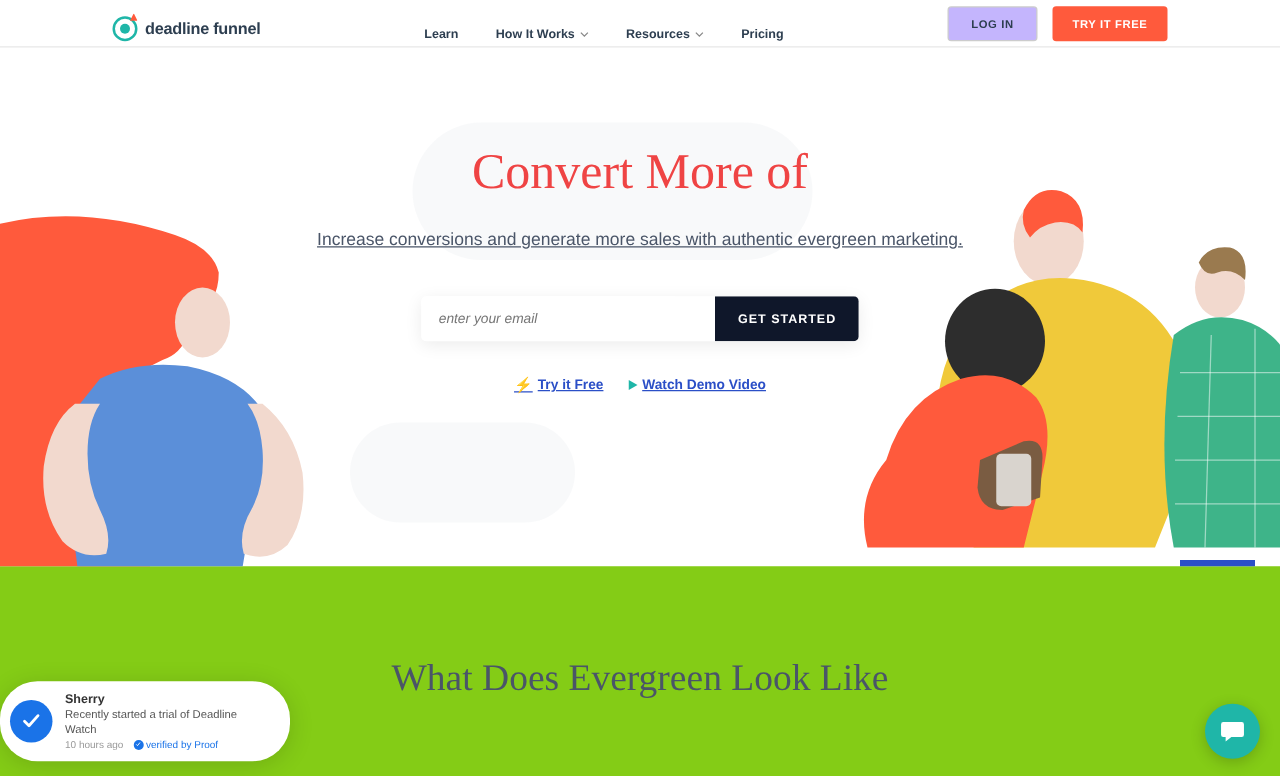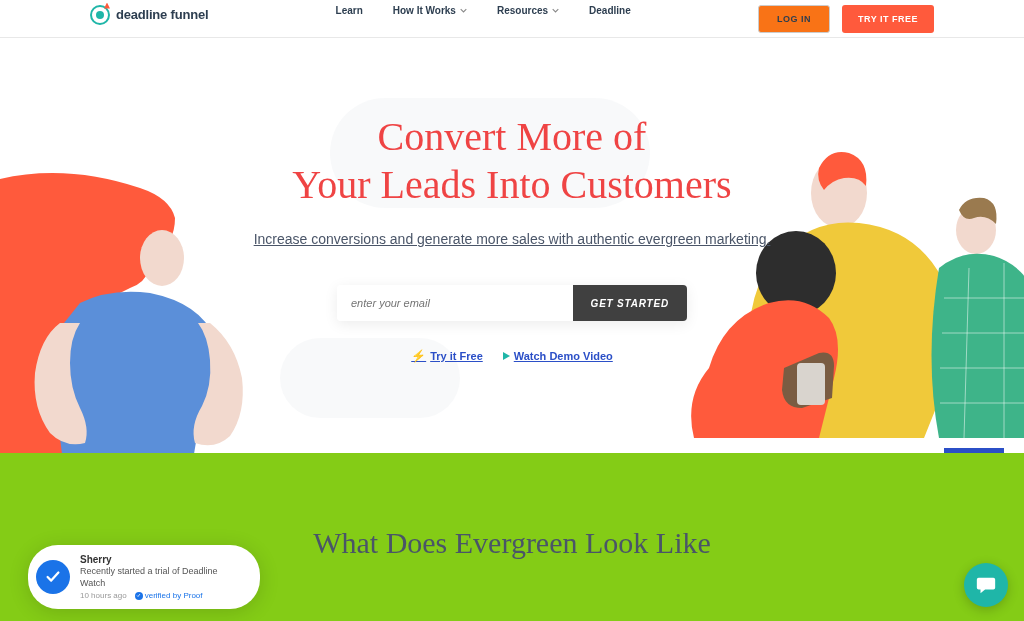--- a/index.html
+++ b/index.html
@@ -1,63 +1,63 @@
 <!DOCTYPE html>
 <html><head>
 <meta charset="utf-8">
 <style>
 * { margin: 0; padding: 0; box-sizing: border-box; }
 body { font-family: -apple-system, BlinkMacSystemFont, 'Segoe UI', Arial, sans-serif; width: 1024px; height: 621px; overflow: hidden; background: #fff; position: relative; }
 
 
 .header { height: 38px; display: flex; align-items: center; justify-content: center; border-bottom: 1px solid #e8e8e8; background: #fff; position: relative; z-index: 10; }
-.header-inner { width: 100%; max-width: 860px; display: flex; align-items: flex-start; justify-content: space-between; padding: 0 8px; }
+.header-inner { width: 100%; max-width: 860px; display: flex; align-items: flex-end; justify-content: space-between; padding: 0 8px; }
 .logo { display: flex; align-items: center; gap: 6px; }
 .logo-icon { width: 20px; height: 20px; border-radius: 50%; border: 2px solid #1fb6a8; position: relative; display: flex; align-items: center; justify-content: center; }
 .logo-icon::before { content: ''; width: 8px; height: 8px; border-radius: 50%; background: #1fb6a8; }
 .logo-icon::after { content: ''; position: absolute; top: -4px; right: -2px; width: 6px; height: 6px; background: #ff5a3c; clip-path: polygon(50% 0, 100% 100%, 0 100%); }
 .logo-text { font-size: 13px; font-weight: 700; color: #2d3e50; letter-spacing: -0.2px; }
 .nav { display: flex; align-items: center; gap: 30px; }
 .nav-item { font-size: 10px; font-weight: 600; color: #2d3e50; cursor: pointer; display: flex; align-items: center; gap: 4px; }
 .chev { width: 7px; height: 7px; display: inline-block; }
 .chev svg { display: block; }
 .header-actions { display: flex; align-items: center; gap: 12px; }
-.btn-login { font-size: 9px; font-weight: 700; color: #2d3e50; border: 1px solid #ccc; background: #f97316; padding: 8px 18px; border-radius: 3px; letter-spacing: 0.5px; cursor: pointer; }
+.btn-login { font-size: 9px; font-weight: 700; color: #2d3e50; border: 1px solid #ccc; background: #c4b5fd; padding: 8px 18px; border-radius: 3px; letter-spacing: 0.5px; cursor: pointer; }
 .btn-cta { font-size: 9px; font-weight: 700; color: #fff; background: #ff5a3c; border: none; padding: 9px 16px; border-radius: 3px; letter-spacing: 0.5px; cursor: pointer; }
 
 
 .hero { position: relative; height: 415px; overflow: hidden; }
 .cloud { position: absolute; background: #f3f5f7; border-radius: 50%; opacity: 0.6; }
 .cloud1 { width: 320px; height: 110px; top: 60px; left: 330px; border-radius: 100px; }
 .cloud2 { width: 180px; height: 80px; top: 300px; left: 280px; border-radius: 80px; }
 
 .hero-content { position: relative; z-index: 2; text-align: center; padding-top: 75px; }
 .hero-title { font-family: Georgia, 'Times New Roman', serif; font-size: 40px; font-weight: 400; color: #ef4444; line-height: 1.2; margin-bottom: 22px; }
 .hero-sub { font-size: 14px; color: #4a5568; margin-bottom: 38px; text-decoration: underline; }
 
 .email-row { display: flex; justify-content: center; }
 .email-form { display: flex; width: 350px; box-shadow: 0 3px 14px rgba(0,0,0,0.08); border-radius: 4px; overflow: hidden; gap: 32px; }
 .email-input { flex: 1; border: none; padding: 12px 14px; font-size: 11px; font-style: italic; color: #888; outline: none; }
-.btn-get-started { border: none; background: #404040; color: #fff; font-size: 10px; font-weight: 700; letter-spacing: 0.8px; padding: 0 18px; cursor: pointer; font-style: italic; }
+.btn-get-started { border: none; background: #0f172a; color: #fff; font-size: 10px; font-weight: 700; letter-spacing: 0.8px; padding: 0 18px; cursor: pointer; }
 
 .hero-links { margin-top: 28px; display: flex; gap: 20px; justify-content: center; align-items: center; }
 .hero-link { font-size: 11px; font-weight: 700; color: #2b4fc7; text-decoration: underline; display: flex; align-items: center; gap: 4px; cursor: pointer; }
 .bolt { color: #ff5a3c; font-size: 12px; }
 .play { width: 0; height: 0; border-left: 7px solid #1fb6a8; border-top: 4px solid transparent; border-bottom: 4px solid transparent; }
 
 
 .illus-left { position: absolute; left: -10px; top: 100px; width: 270px; height: 340px; z-index: 1; }
 .illus-right { position: absolute; right: -30px; top: 100px; width: 370px; height: 360px; z-index: 1; }
 
 
 .section2 { background: #84cc16; height: 168px; padding-top: 70px; text-align: center; }
 .section2-title { font-family: Georgia, 'Times New Roman', serif; font-size: 30px; font-weight: 400; color: #4a5568; line-height: 1.35; }
 
 
-.proof { position: absolute; bottom: 12px; left: 28px; background: #fff; border-radius: 30px; box-shadow: 0 3px 20px rgba(0,0,0,0.15); padding: 8px 18px 8px 8px; display: flex; align-items: center; gap: 10px; z-index: 20; width: 232px; }
+.proof { position: absolute; bottom: 12px; left: 0; background: #fff; border-radius: 30px; box-shadow: 0 3px 20px rgba(0,0,0,0.15); padding: 8px 18px 8px 8px; display: flex; align-items: center; gap: 10px; z-index: 20; width: 232px; }
 .proof-icon { width: 34px; height: 34px; border-radius: 50%; background: #1a73e8; display: flex; align-items: center; justify-content: center; flex-shrink: 0; }
 .proof-body { font-size: 9px; line-height: 1.3; color: #555; }
 .proof-name { font-weight: 700; color: #333; font-size: 10px; }
 .proof-meta { font-size: 8px; color: #999; display: flex; align-items: center; gap: 8px; margin-top: 1px; }
 .proof-verified { color: #1a73e8; font-weight: 400; display: flex; align-items: center; gap: 2px; }
 .proof-check-sm { width: 8px; height: 8px; border-radius: 50%; background: #1a73e8; display: inline-flex; align-items: center; justify-content: center; }
 
 
 .chat { position: absolute; bottom: 14px; right: 16px; width: 44px; height: 44px; border-radius: 50%; background: #1fb6a8; display: flex; align-items: center; justify-content: center; cursor: pointer; z-index: 20; box-shadow: 0 3px 12px rgba(0,0,0,0.2); }
 </style>
@@ -84,21 +84,21 @@
       </div>
       <div class="nav-item">
         <span>Resources</span>
         <span class="chev">
             <svg viewBox="0 0 10 10">
               <path d="M1 3 L5 7 L9 3" stroke="#888" stroke-width="1.5" fill="none"></path>
             </svg>
           </span>
       </div>
       <div class="nav-item">
-        <span>Deadline</span>
+        <span>Pricing</span>
       </div>
     </div>
     <div class="header-actions">
       <button class="btn-login">LOG IN</button>
       <button class="btn-cta">TRY IT FREE</button>
     </div>
   </div>
 </div>
 
 <div class="hero">
@@ -129,21 +129,20 @@
     <line x1="256" y1="230" x2="364" y2="230" stroke="#fff" stroke-width="1" opacity="0.5"></line>
     <line x1="256" y1="265" x2="365" y2="265" stroke="#fff" stroke-width="1" opacity="0.5"></line>
     <line x1="285" y1="130" x2="280" y2="300" stroke="#fff" stroke-width="1" opacity="0.5"></line>
     <line x1="320" y1="125" x2="320" y2="300" stroke="#fff" stroke-width="1" opacity="0.5"></line>
     <rect x="260" y="310" width="60" height="50" fill="#2b4fc7"></rect>
   </svg>
 
   <div class="hero-content">
     <h1 class="hero-title">
       <span>Convert More of</span><br>
-      <span>Your Leads Into Customers</span>
     </h1>
     <p class="hero-sub">Increase conversions and generate more sales with authentic evergreen marketing.</p>
 
     <div class="email-row">
       <div class="email-form">
         <input class="email-input" placeholder="enter your email" style="">
         <button class="btn-get-started">GET STARTED</button>
       </div>
     </div>
 

